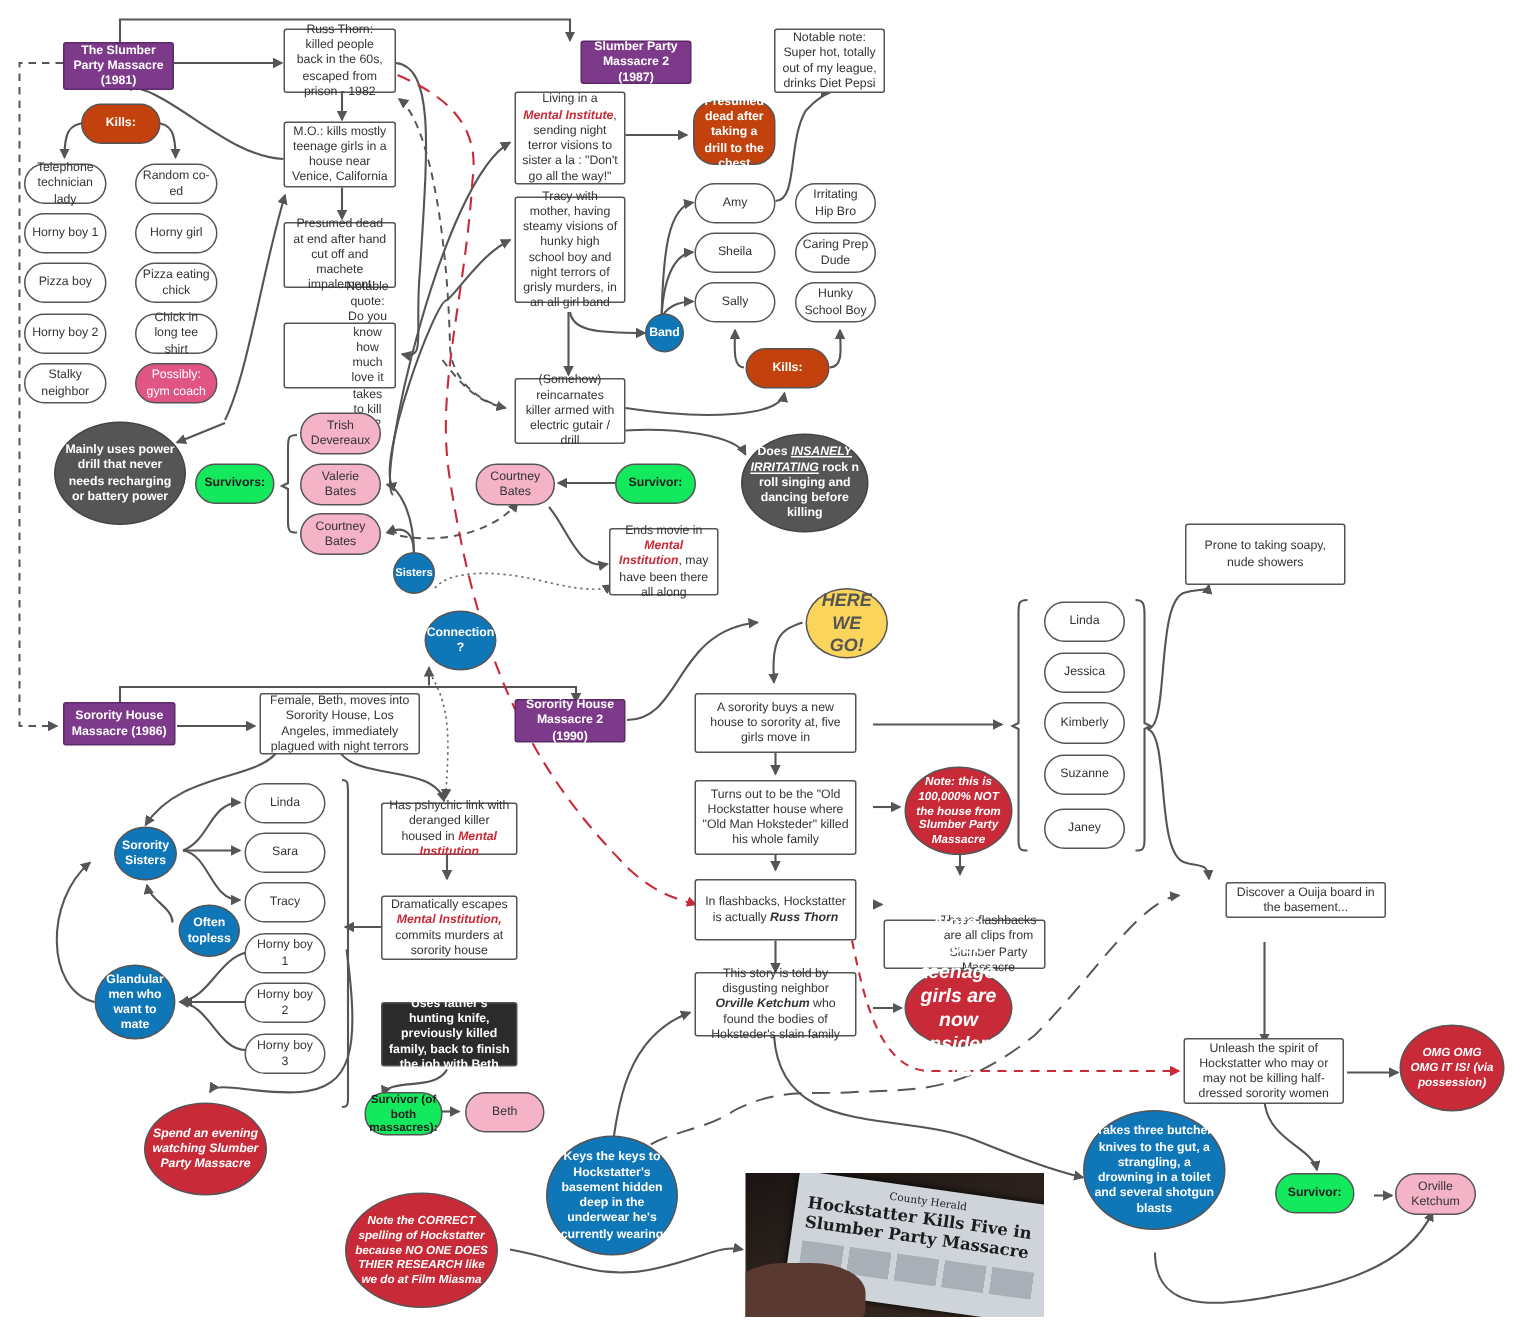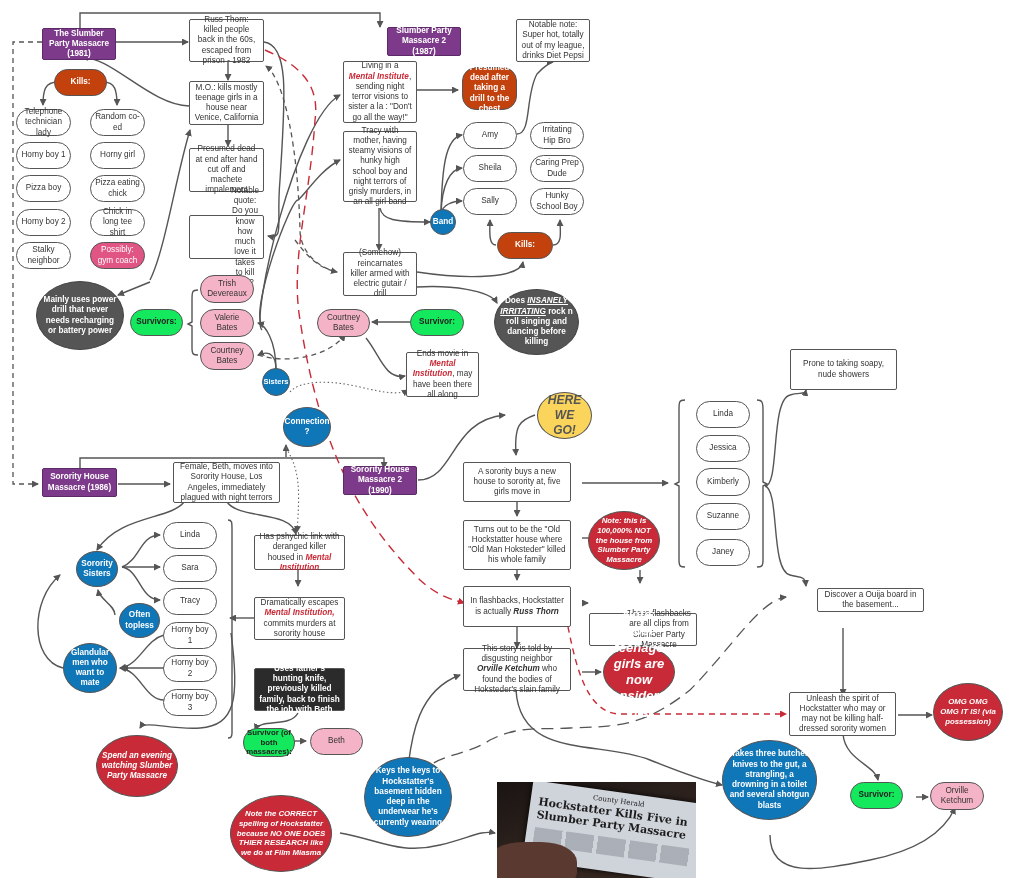--- a/index.html
+++ b/index.html
@@ -223,21 +223,21 @@
 <div class="n title" style="left:343px;top:466px;width:74px;height:29px;">Sorority House Massacre 2 (1990)</div>
 <div class="n yellowc" style="left:537px;top:392px;width:55px;height:47px;">HERE WE GO!</div>
 <div class="n box" style="left:463px;top:462px;width:108px;height:40px;">A sorority buys a new house to sorority at, five girls move in</div>
 <div class="n pill" style="left:696px;top:401px;width:54px;height:27px;">Linda</div>
 <div class="n pill" style="left:696px;top:435px;width:54px;height:27px;">Jessica</div>
 <div class="n pill" style="left:696px;top:468px;width:54px;height:28px;">Kimberly</div>
 <div class="n pill" style="left:696px;top:503px;width:54px;height:27px;">Suzanne</div>
 <div class="n pill" style="left:696px;top:539px;width:54px;height:27px;">Janey</div>
 <div class="n box" style="left:790px;top:349px;width:107px;height:41px;">Prone to taking soapy, nude showers</div>
 <div class="n box" style="left:463px;top:520px;width:108px;height:50px;">Turns out to be the "Old Hockstatter house where "Old Man Hoksteder" killed his whole family</div>
-<div class="n redc" style="left:588px;top:511px;width:72px;height:59px;font-size:7.8px;">Note: this is 100,000% NOT the house from Slumber Party Massacre</div>
+<div class="n redc" style="left:603px;top:511px;width:72px;height:59px;font-size:7.8px;">Note: this is 100,000% NOT the house from Slumber Party Massacre</div>
 <div class="n box" style="left:463px;top:586px;width:108px;height:41px;">
   <span><span>In flashbacks, Hockstatter is actually </span><span class="bi">Russ Thorn</span></span>
 </div>
 <div class="n box" style="left:589px;top:613px;width:108px;height:33px;padding-left:36px;">These flashbacks are all clips from Slumber Party Massacre</div>
 <div class="n redc" style="left:603px;top:646px;width:72px;height:52px;font-size:13px;">Note: those teenage girls are now considered his daughters</div>
 <div class="n box" style="left:463px;top:648px;width:108px;height:43px;">
   <span><span>This story is told by disgusting neighbor </span><span class="bi">Orville Ketchum</span><span> who found the bodies of Hoksteder's slain family</span></span>
 </div>
 <div class="n box" style="left:789px;top:588px;width:107px;height:24px;margin-left:28px;">Discover a Ouija board in the basement...</div>
 <div class="n box" style="left:789px;top:692px;width:107px;height:44px;">Unleash the spirit of Hockstatter who may or may not be killing half-dressed sorority women</div>

